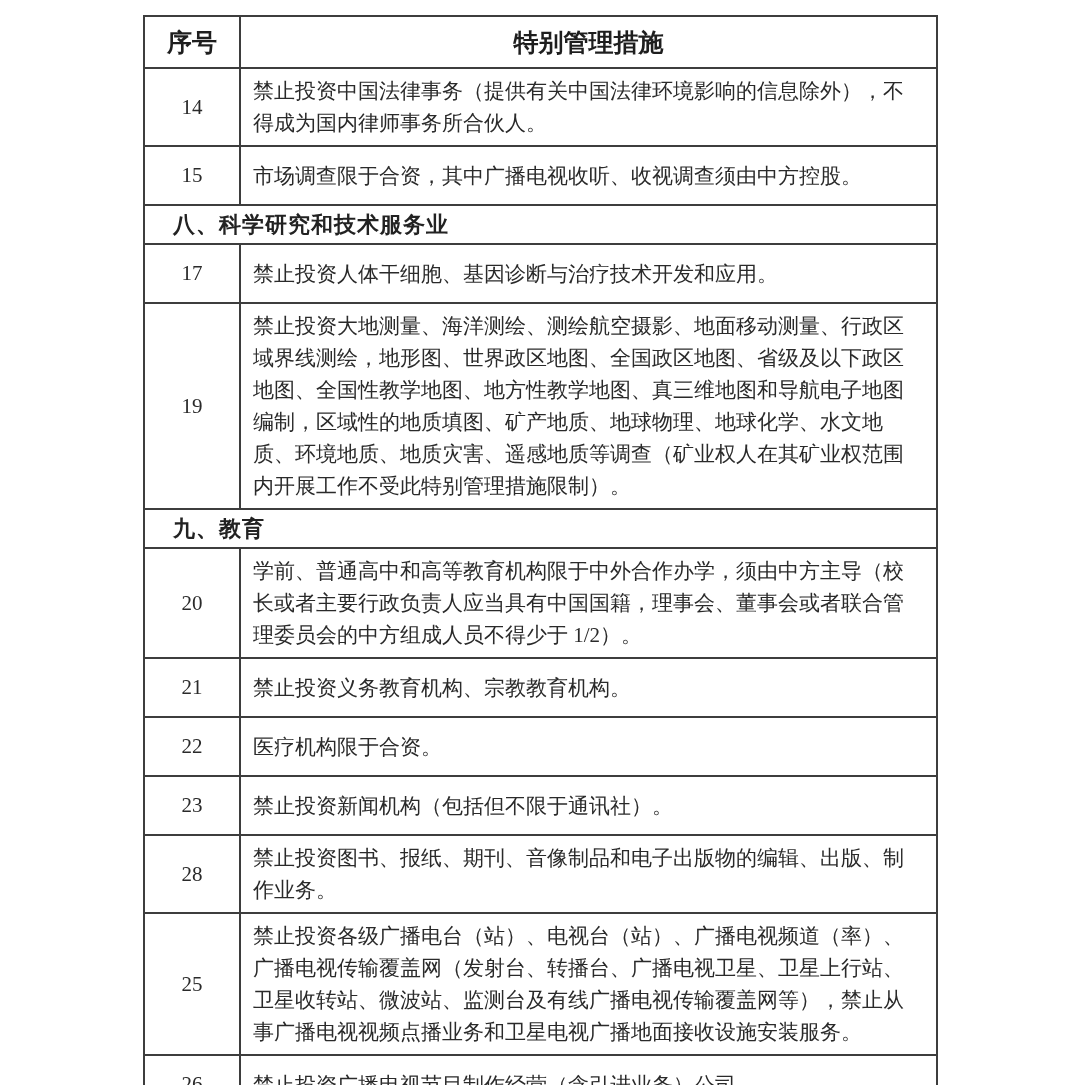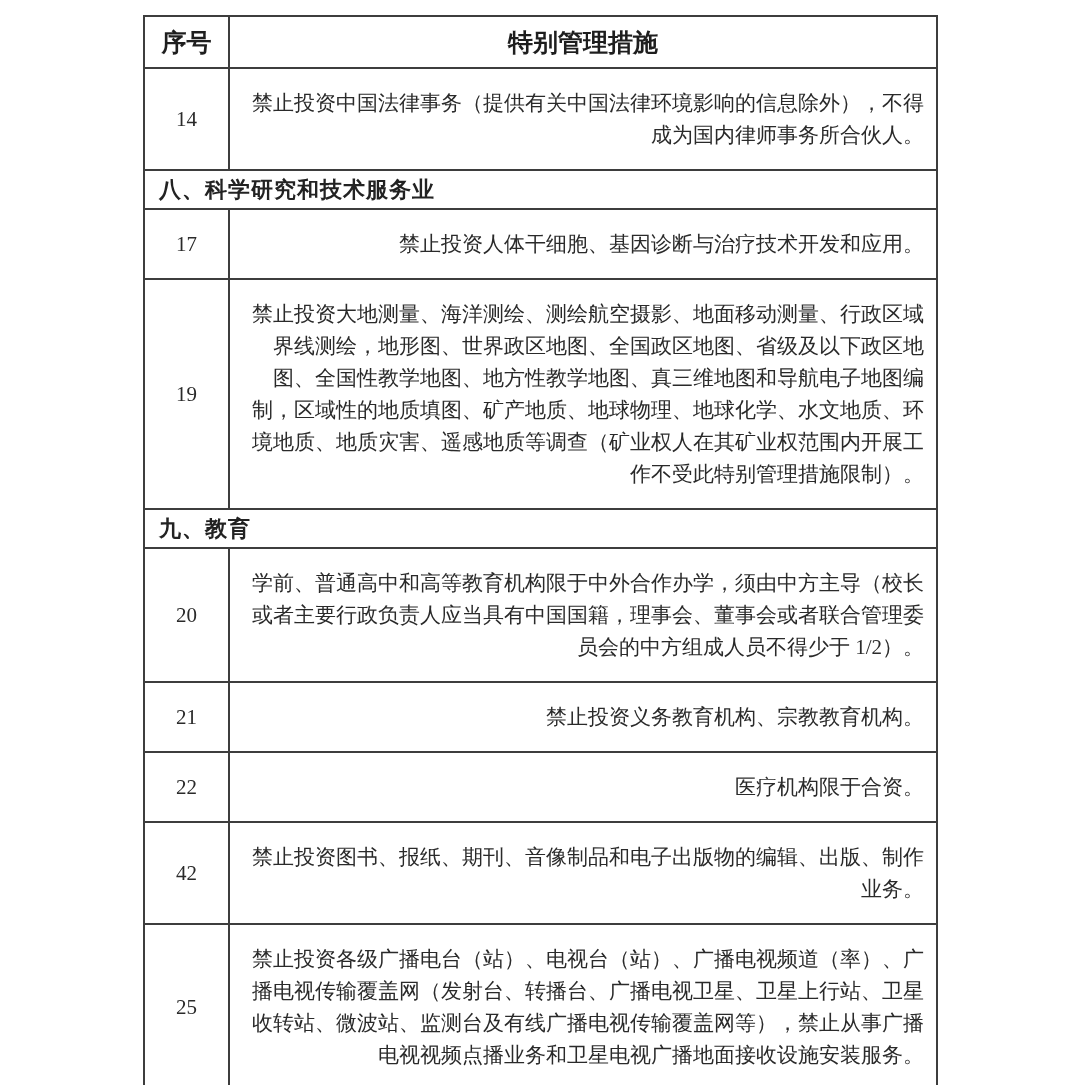--- a/index.html
+++ b/index.html
@@ -32,38 +32,38 @@
   .measures-table thead th {
     font-family: "Liberation Sans", "DejaVu Sans", sans-serif;
     font-weight: 700;
     font-size: 25px;
     color: #1e1e1e;
     height: 52px;
     text-align: center;
     vertical-align: middle;
     padding: 0;
   }
-  .measures-table th.col-num { width: 85px; }
+  .measures-table th.col-num { width: 96px; }
   .num-cell {
     text-align: center;
     vertical-align: middle;
     font-size: 21px;
     color: #2a2a2a;
     padding: 16px;
   }
   .text-cell {
-    padding: 18px 12px;
+    padding: 6px 12px;
     font-size: 21px;
     line-height: 32px;
     vertical-align: middle;
     color: #2a2a2a;
-    text-align: right;
+    text-align: left;
   }
   tr.section-row .section-cell {
-    padding: 3px 12px 3px 14px;
+    padding: 3px 12px 3px 28px;
     font-size: 22px;
     line-height: 31px;
     font-weight: 600;
     color: #222222;
     letter-spacing: 1px;
   }
 </style>
 </head>
 <body>
 
@@ -72,20 +72,24 @@
     <thead>
       <tr>
         <th class="col-num">序号</th>
         <th class="col-measure">特别管理措施</th>
       </tr>
     </thead>
     <tbody>
         <tr>
           <td class="num-cell">14</td>
           <td class="text-cell">禁止投资中国法律事务（提供有关中国法律环境影响的信息除外），不得成为国内律师事务所合伙人。</td>
+        </tr>
+        <tr>
+          <td class="num-cell">15</td>
+          <td class="text-cell">市场调查限于合资，其中广播电视收听、收视调查须由中方控股。</td>
         </tr>
         <tr class="section-row">
           <td colspan="2" class="section-cell">八、科学研究和技术服务业</td>
         </tr>
         <tr>
           <td class="num-cell">17</td>
           <td class="text-cell">禁止投资人体干细胞、基因诊断与治疗技术开发和应用。</td>
         </tr>
         <tr>
           <td class="num-cell">19</td>
@@ -100,21 +104,25 @@
         </tr>
         <tr>
           <td class="num-cell">21</td>
           <td class="text-cell">禁止投资义务教育机构、宗教教育机构。</td>
         </tr>
         <tr>
           <td class="num-cell">22</td>
           <td class="text-cell">医疗机构限于合资。</td>
         </tr>
         <tr>
-          <td class="num-cell">42</td>
+          <td class="num-cell">23</td>
+          <td class="text-cell">禁止投资新闻机构（包括但不限于通讯社）。</td>
+        </tr>
+        <tr>
+          <td class="num-cell">28</td>
           <td class="text-cell">禁止投资图书、报纸、期刊、音像制品和电子出版物的编辑、出版、制作业务。</td>
         </tr>
         <tr>
           <td class="num-cell">25</td>
           <td class="text-cell">禁止投资各级广播电台（站）、电视台（站）、广播电视频道（率）、广播电视传输覆盖网（发射台、转播台、广播电视卫星、卫星上行站、卫星收转站、微波站、监测台及有线广播电视传输覆盖网等），禁止从事广播电视视频点播业务和卫星电视广播地面接收设施安装服务。</td>
         </tr>
         <tr>
           <td class="num-cell">26</td>
           <td class="text-cell">禁止投资广播电视节目制作经营（含引进业务）公司。</td>
         </tr>

